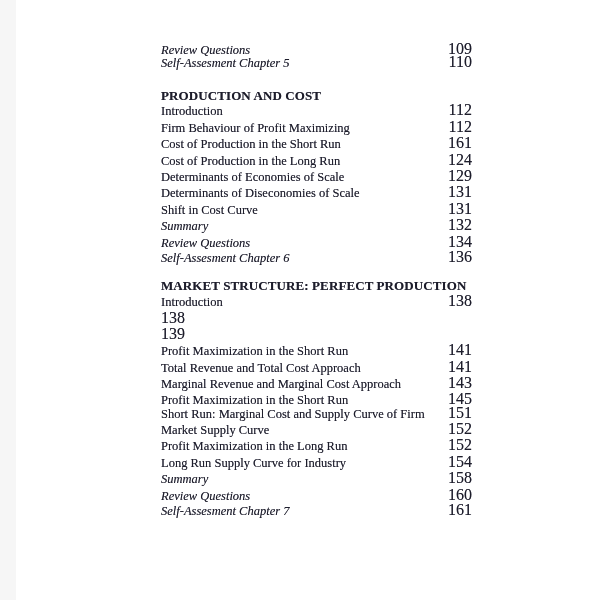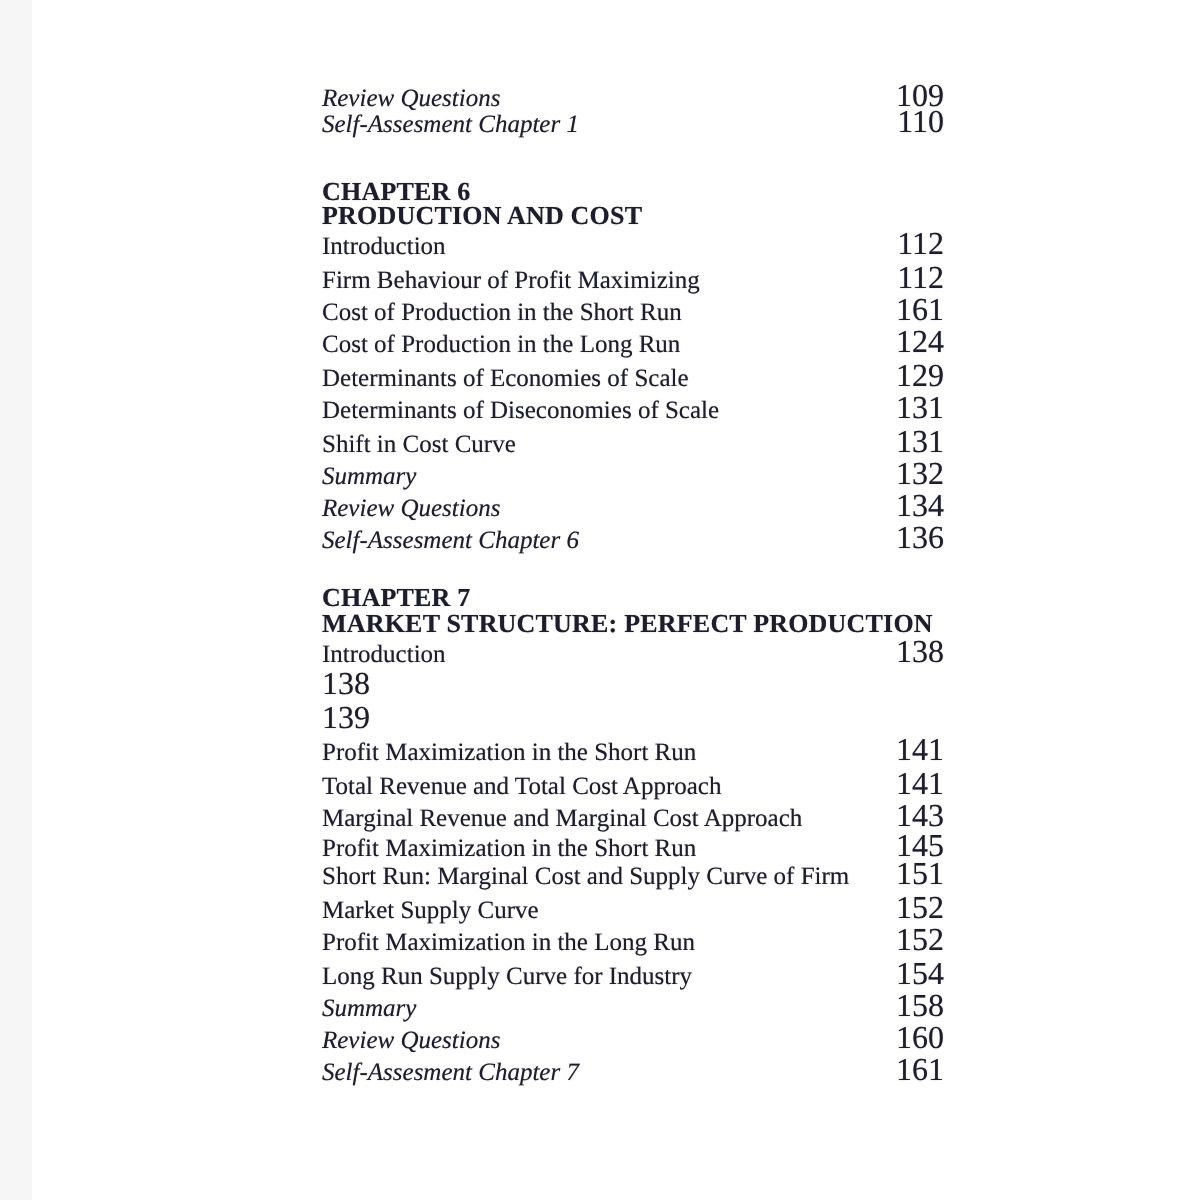--- a/index.html
+++ b/index.html
@@ -37,26 +37,25 @@
 <body>
 
 <div class="page">
   <div class="toc">
       <div class="toc-section">
         <div class="row italic tight">
           <span class="title">Review Questions</span>
           <span class="pagenum">109</span>
         </div>
         <div class="row italic tight">
-          <span class="title">Self-Assesment Chapter 1</span>
+          <span class="title">Self-Assesment Chapter 5</span>
           <span class="pagenum">110</span>
         </div>
       </div>
       <div class="toc-section">
-        <div class="heading-line">CHAPTER 6</div>
         <div class="heading-line">PRODUCTION AND COST</div>
         <div class="row">
           <span class="title">Introduction</span>
           <span class="pagenum">112</span>
         </div>
         <div class="row">
           <span class="title">Firm Behaviour of Profit Maximizing</span>
           <span class="pagenum">112</span>
         </div>
         <div class="row">
@@ -86,21 +85,20 @@
         <div class="row italic">
           <span class="title">Review Questions</span>
           <span class="pagenum">134</span>
         </div>
         <div class="row italic tight">
           <span class="title">Self-Assesment Chapter 6</span>
           <span class="pagenum">136</span>
         </div>
       </div>
       <div class="toc-section">
-        <div class="heading-line">CHAPTER 7</div>
         <div class="heading-line">MARKET STRUCTURE: PERFECT PRODUCTION</div>
         <div class="row">
           <span class="title">Introduction</span>
           <span class="pagenum">138</span>
         </div>
         <div class="row">
           <span class="pagenum">138</span>
         </div>
         <div class="row">
           <span class="pagenum">139</span>

